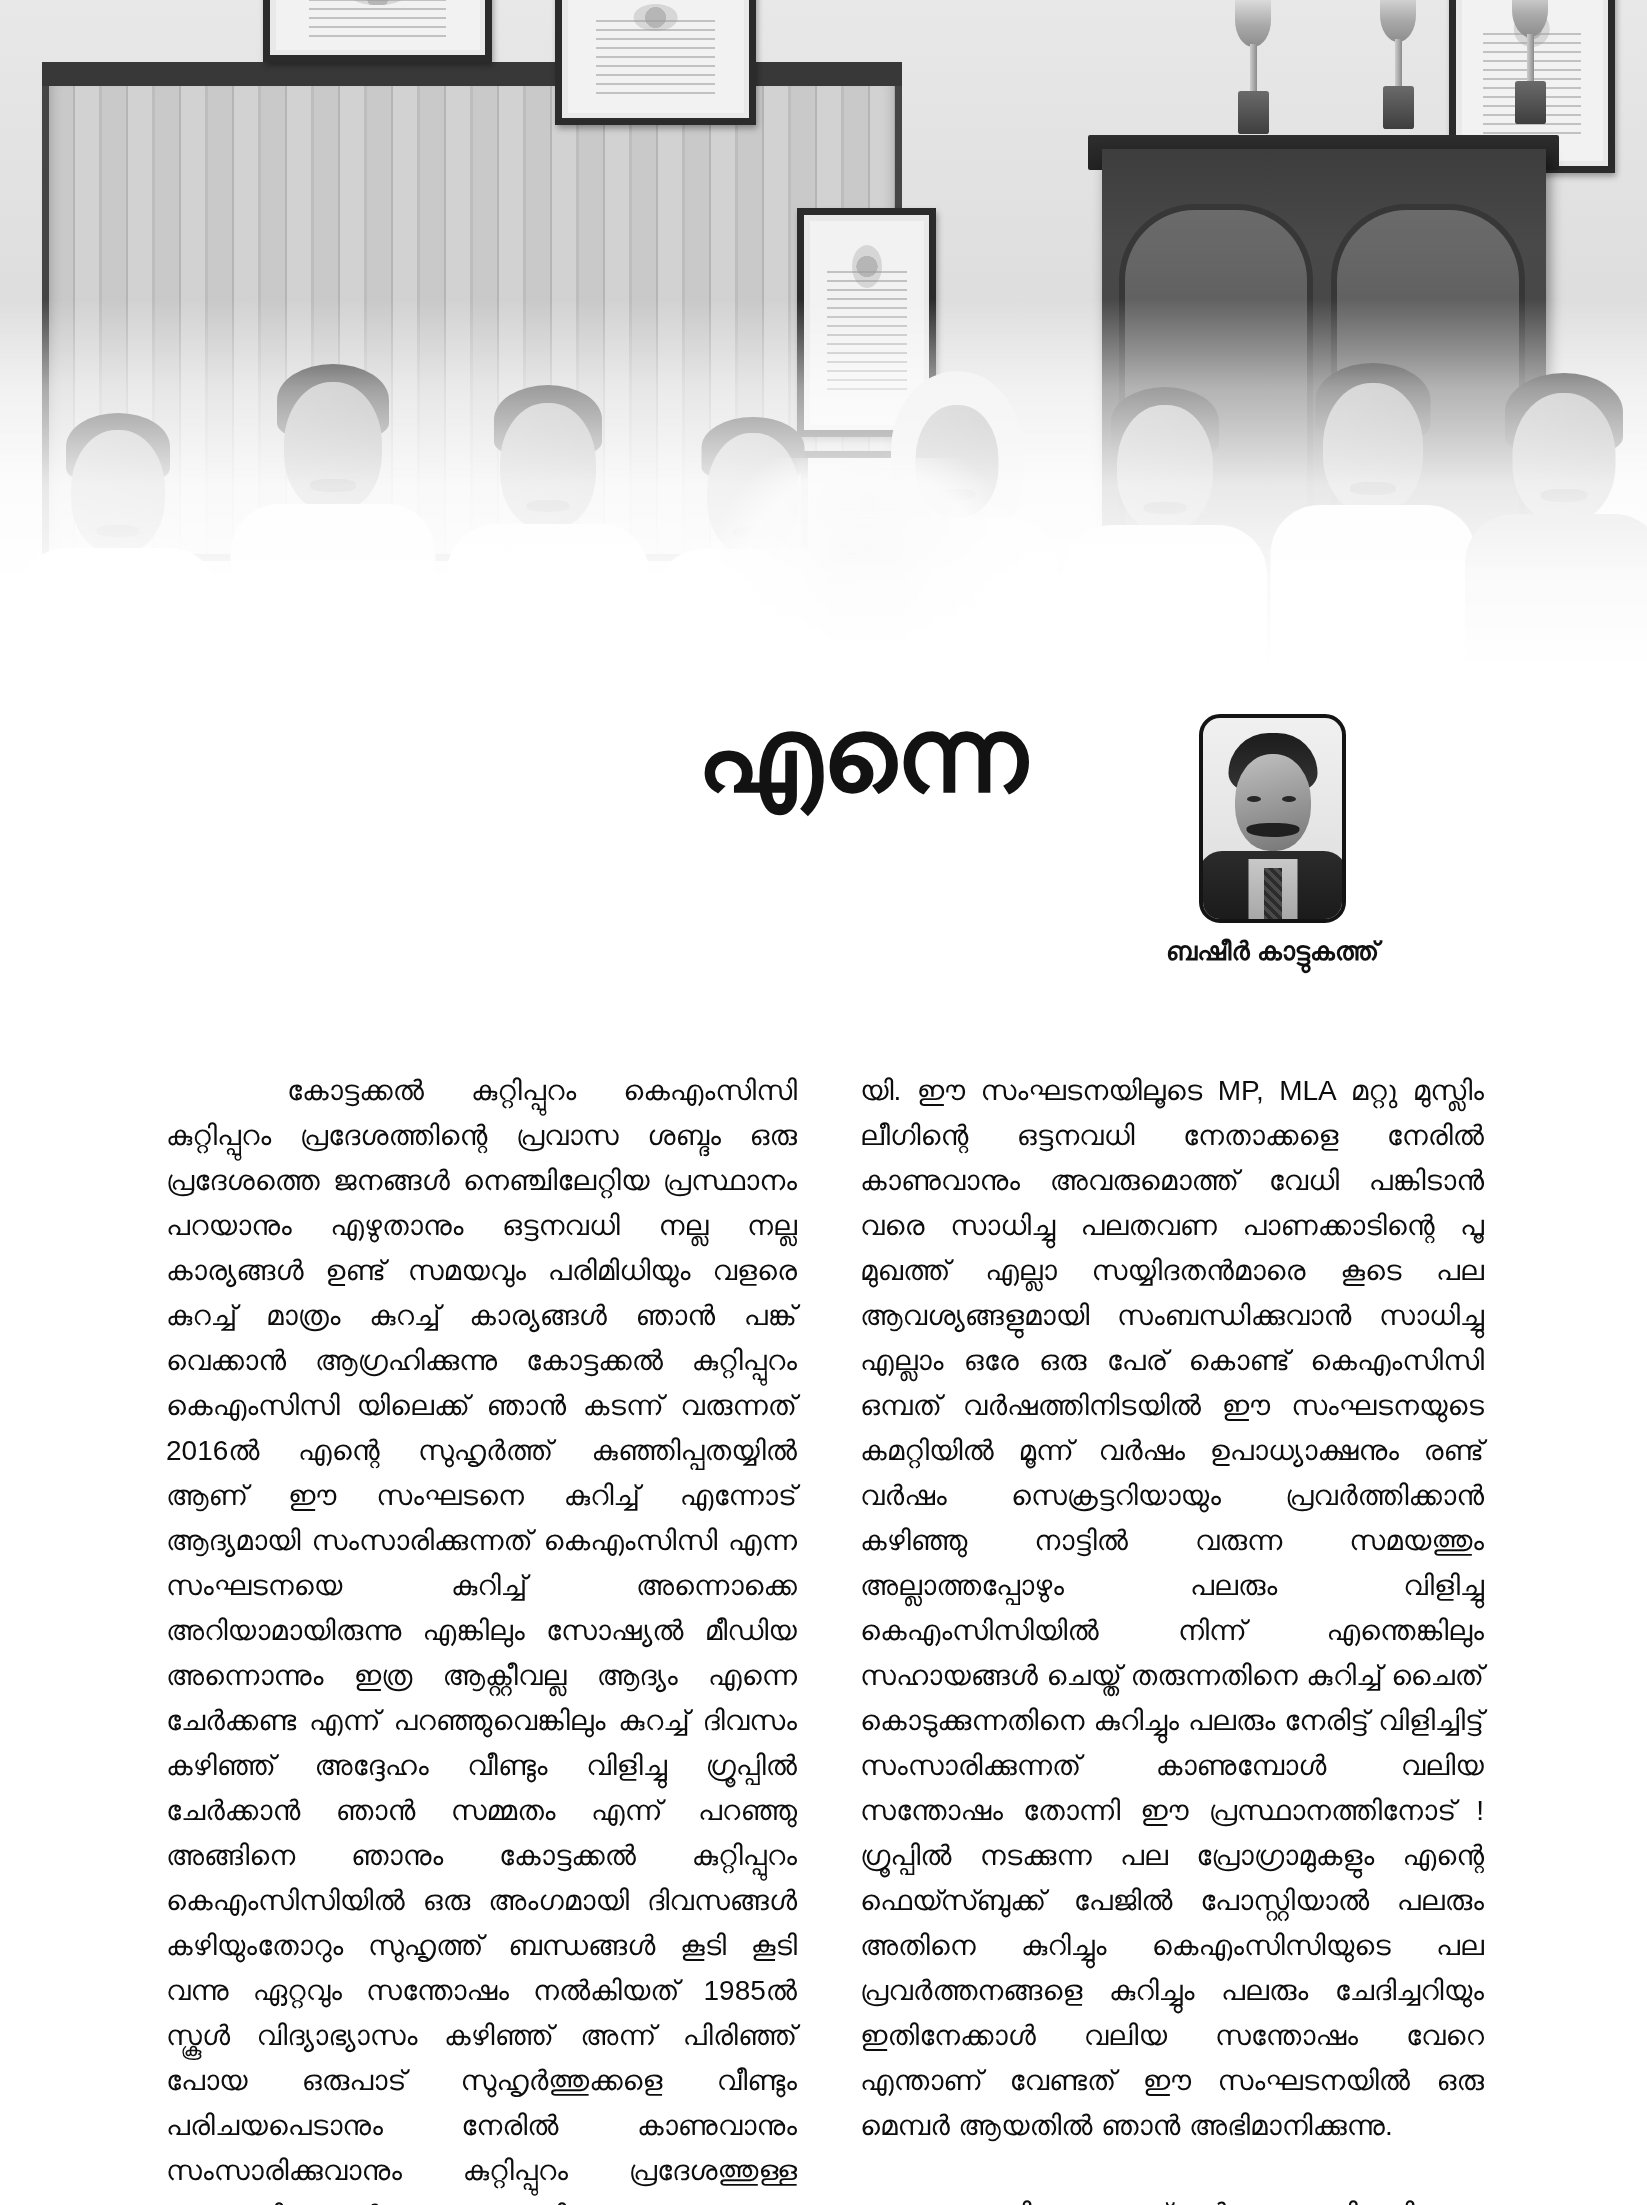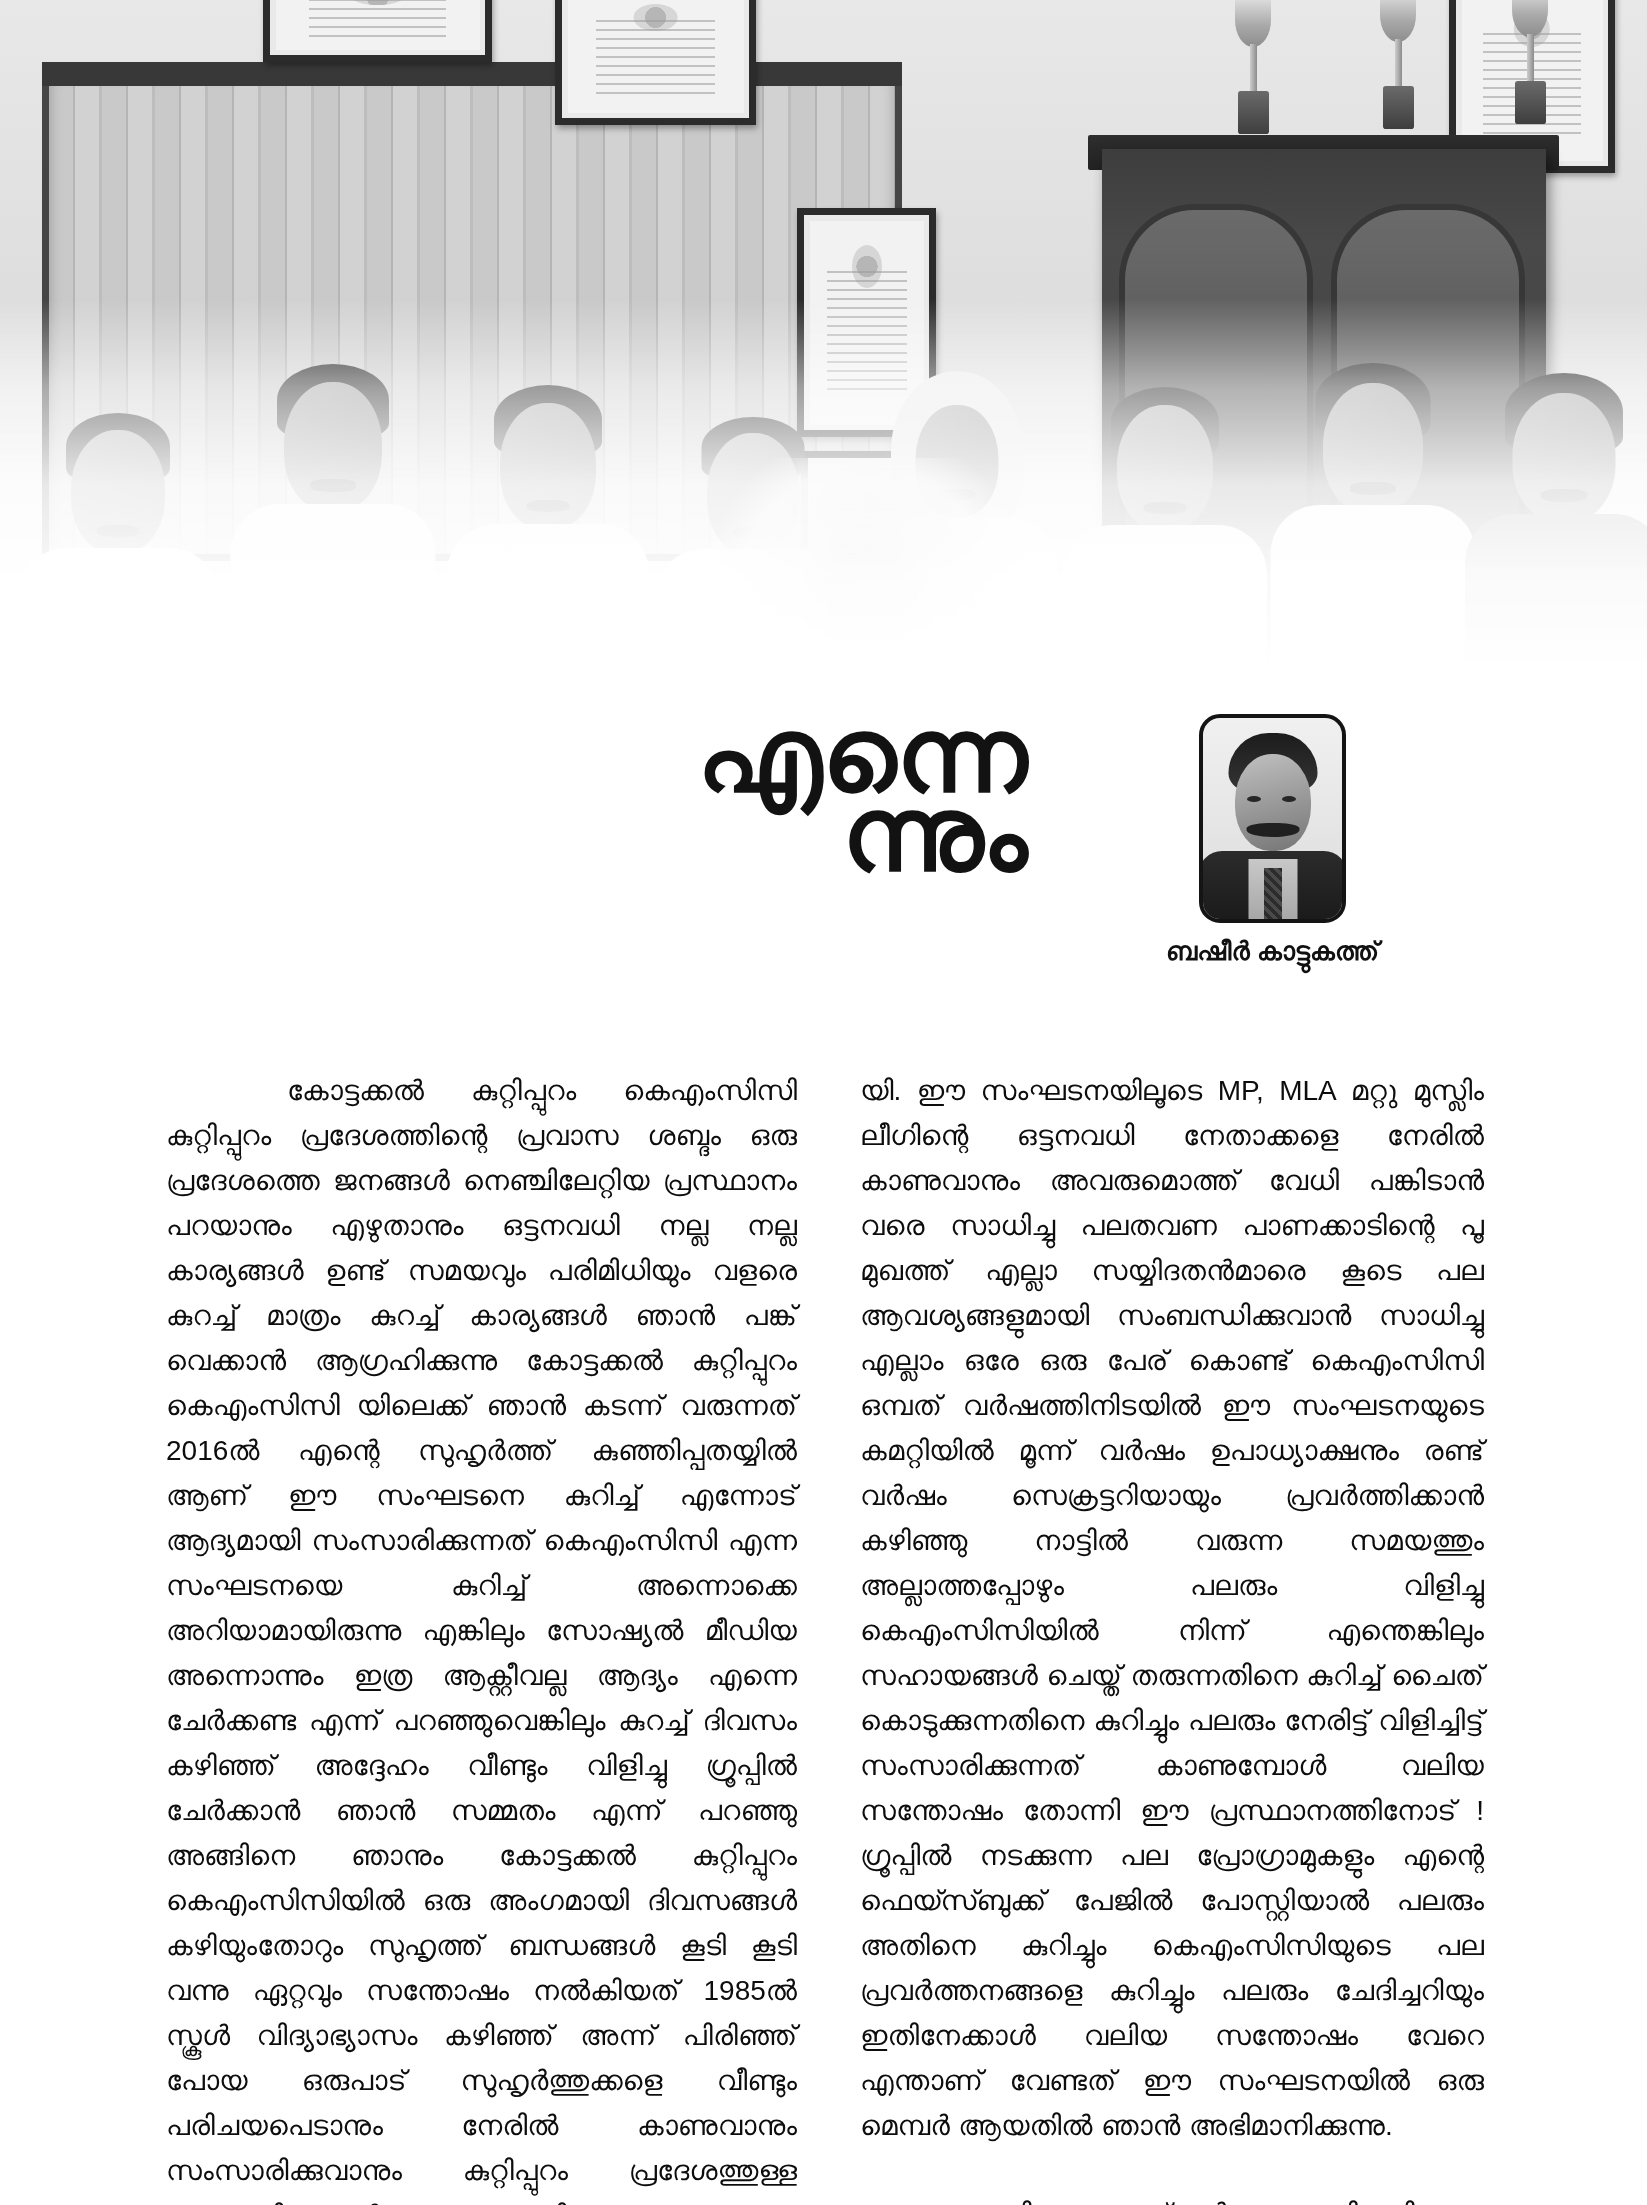--- a/index.html
+++ b/index.html
@@ -411,21 +411,20 @@
       </div>
       <div class="bouquet"></div>
     </div>
   </div>
   <div class="photo-fade"></div>
 </div>
 
 <div class="masthead">
   <div class="title-block">
     <span class="title-line l1">എന്നെ</span>
-    <span class="title-line l2">ന്നും</span>
   </div>
 </div>
 
 <div class="author-box">
   <div class="author-photo">
     <div class="ap-suit"></div>
     <div class="ap-shirt"></div>
     <div class="ap-tie"></div>
     <div class="ap-hair"></div>
     <div class="ap-face"></div>

